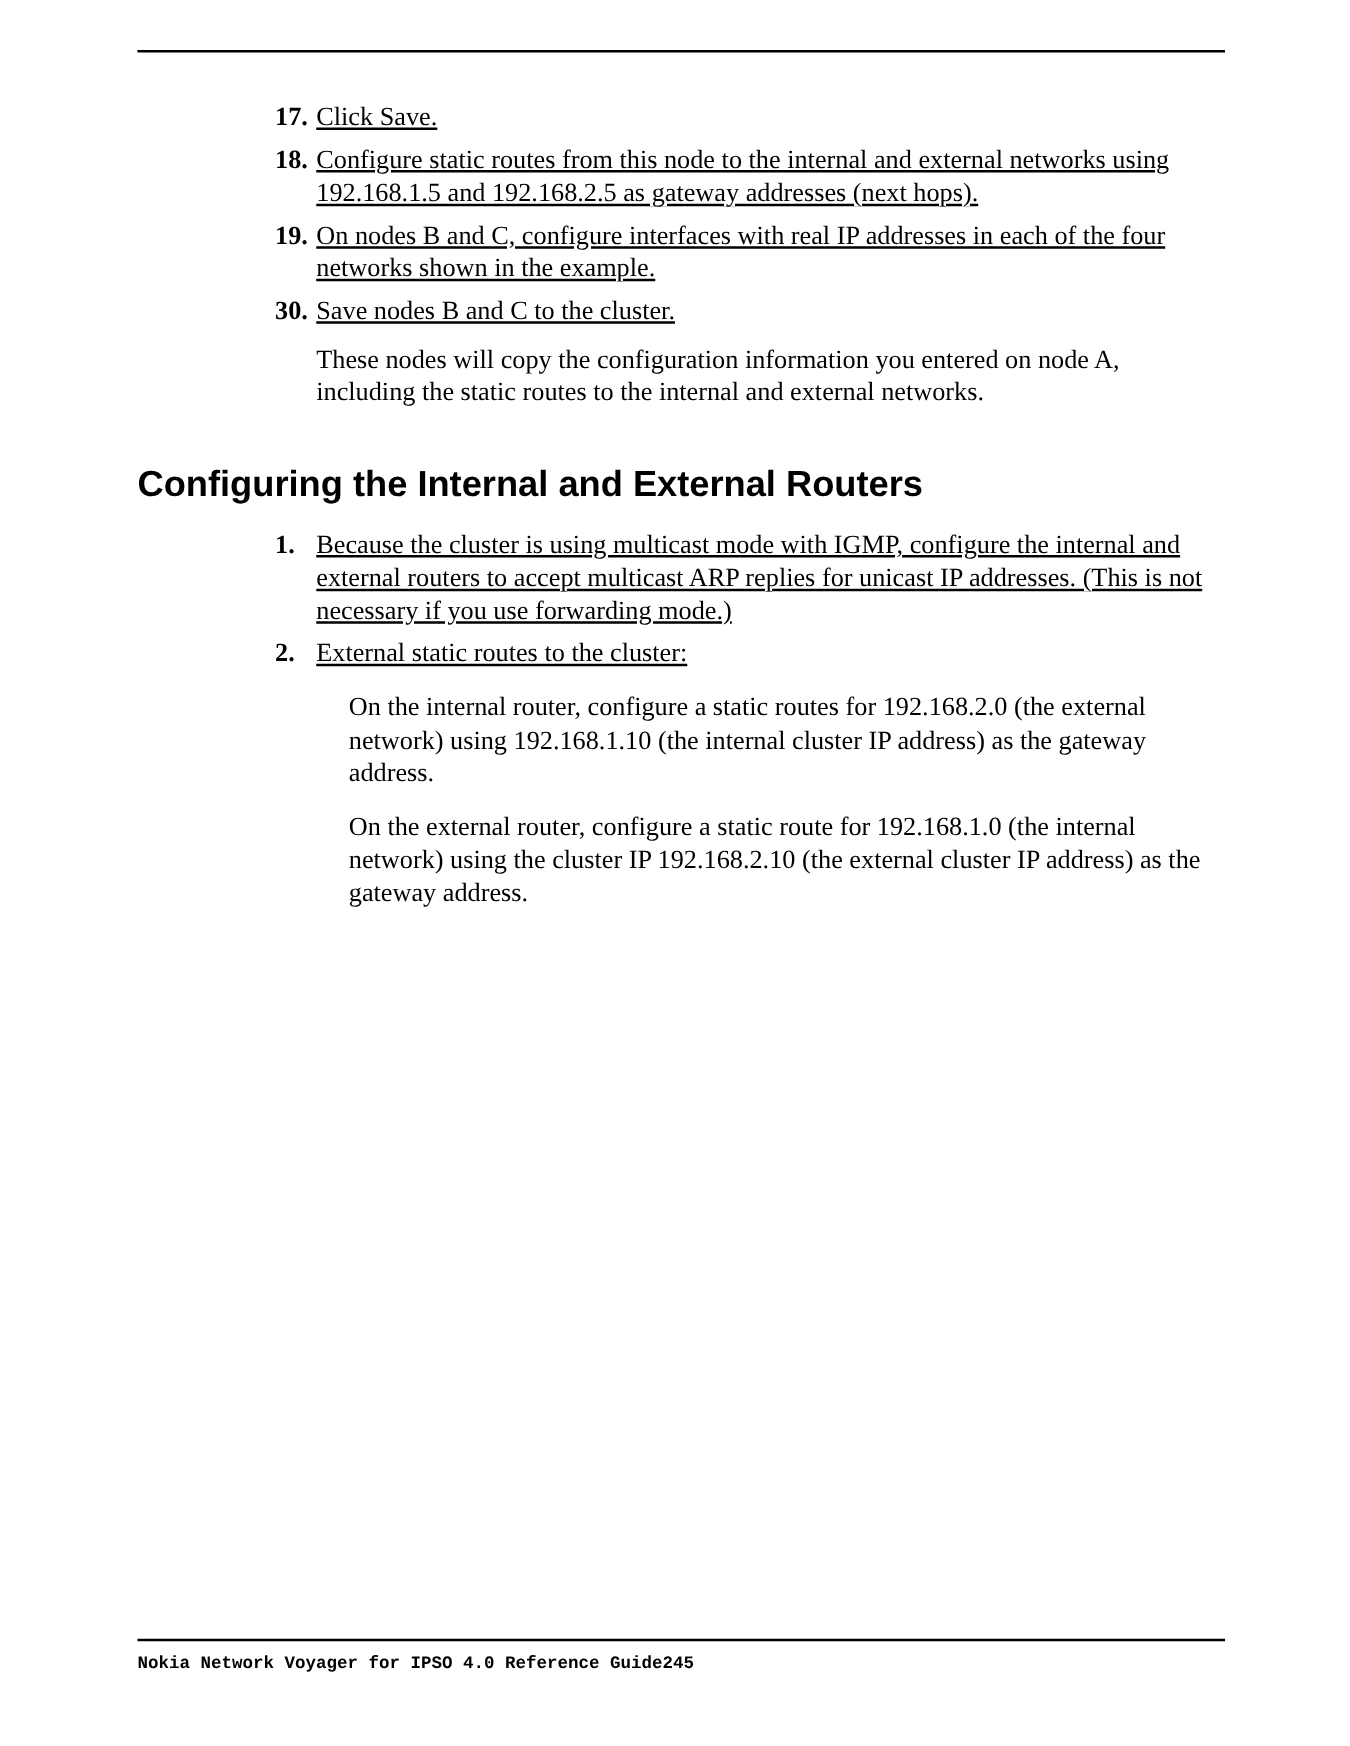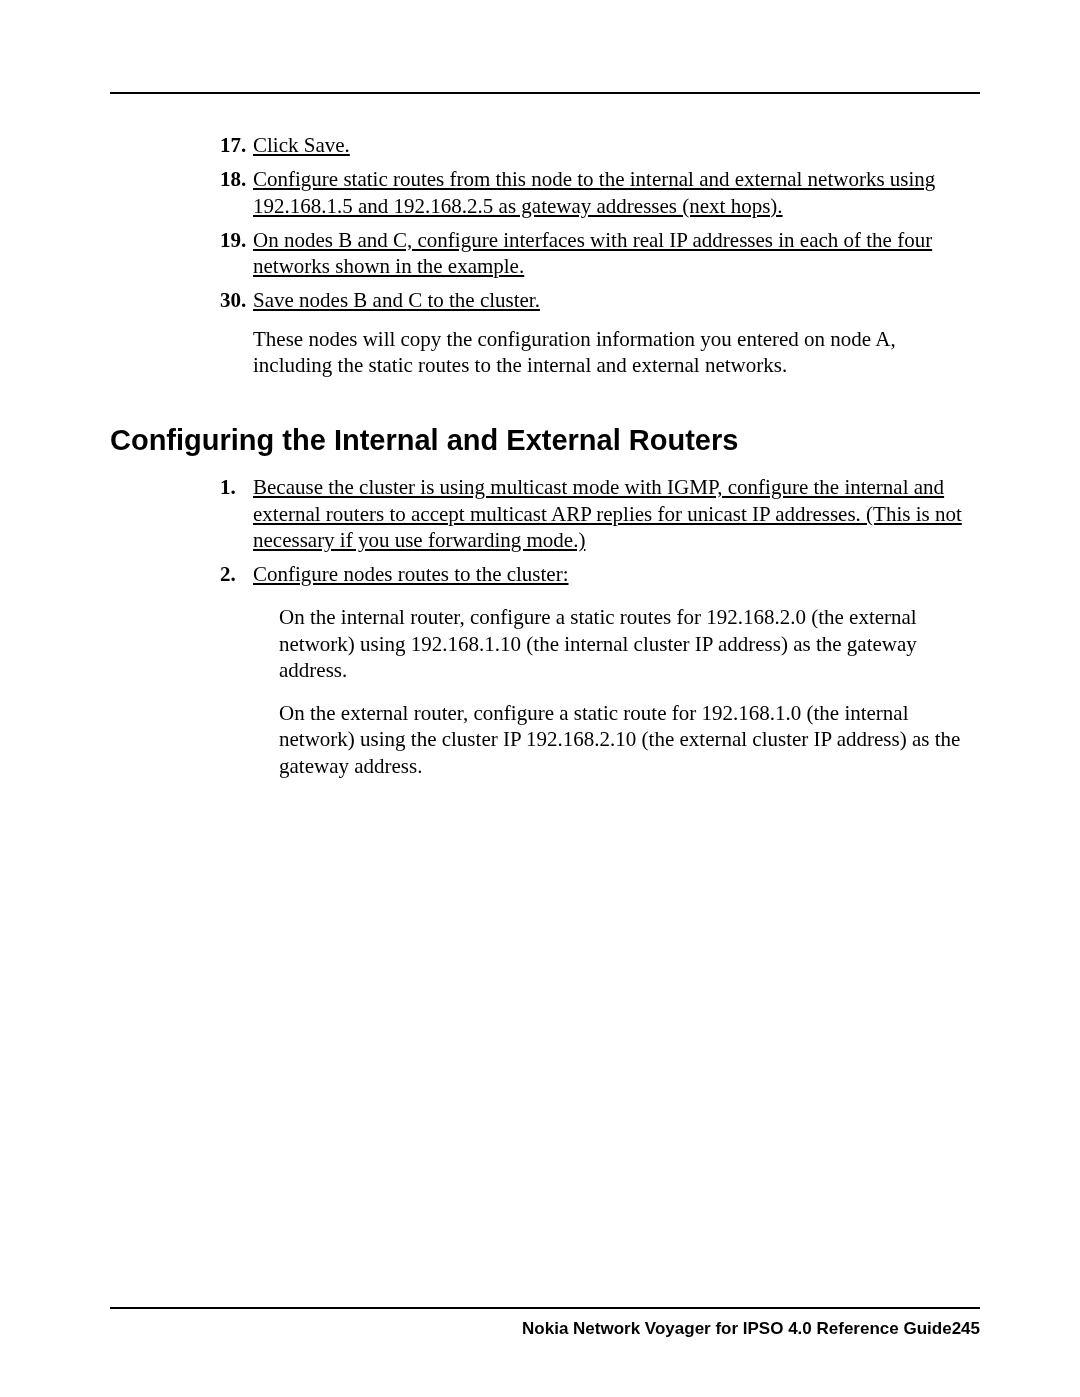--- a/index.html
+++ b/index.html
@@ -7,21 +7,21 @@
     padding: 0;
     background: #ffffff;
     font-family: "Times New Roman", Times, serif;
     color: #000;
   }
   .page {
     width: 1080px;
     height: 1397px;
     position: relative;
     box-sizing: border-box;
-    padding: 92px 100px 0 110px;
+    padding: 40px 100px 0 110px;
   }
   .hr {
     border-top: 2px solid #000;
     margin-bottom: 38px;
   }
   .content {
     font-size: 21px;
     line-height: 1.25;
   }
   .ol {
@@ -68,23 +68,23 @@
     left: 110px;
     right: 100px;
     bottom: 58px;
   }
   .footer .hr2 {
     border-top: 2px solid #000;
     margin-bottom: 10px;
   }
   .footer-row {
     display: flex;
-    justify-content: flex-end;
-    font-family: Liberation Sans, sans-serif;
-    font-size: 17px;
+    justify-content: flex-start;
+    font-family: Liberation Mono, monospace;
+    font-size: 14px;
     font-weight: bold;
   }
 </style>
 </head>
 <body>
 
 <div class="page">
 
   <div class="hr"></div>
 
@@ -113,21 +113,21 @@
     <h2 class="section">Configuring the Internal and External Routers</h2>
 
 
     <ul class="ol">
       <li>
         <span class="num">1.</span>
         <span class="txt">Because the cluster is using multicast mode with IGMP, configure the internal and external routers to accept multicast ARP replies for unicast IP addresses. (This is not necessary if you use forwarding mode.)</span>
       </li>
       <li>
         <span class="num">2.</span>
-        <span class="txt">Configure nodes routes to the cluster:</span>
+        <span class="txt">External static routes to the cluster:</span>
         <div class="sub">
           <p>On the internal router, configure a static routes for 192.168.2.0 (the external network) using 192.168.1.10 (the internal cluster IP address) as the gateway address.</p>
           <p>On the external router, configure a static route for 192.168.1.0 (the internal network) using the cluster IP 192.168.2.10 (the external cluster IP address) as the gateway address.</p>
         </div>
       </li>
     </ul>
 
   </div>
 
   <div class="footer">

